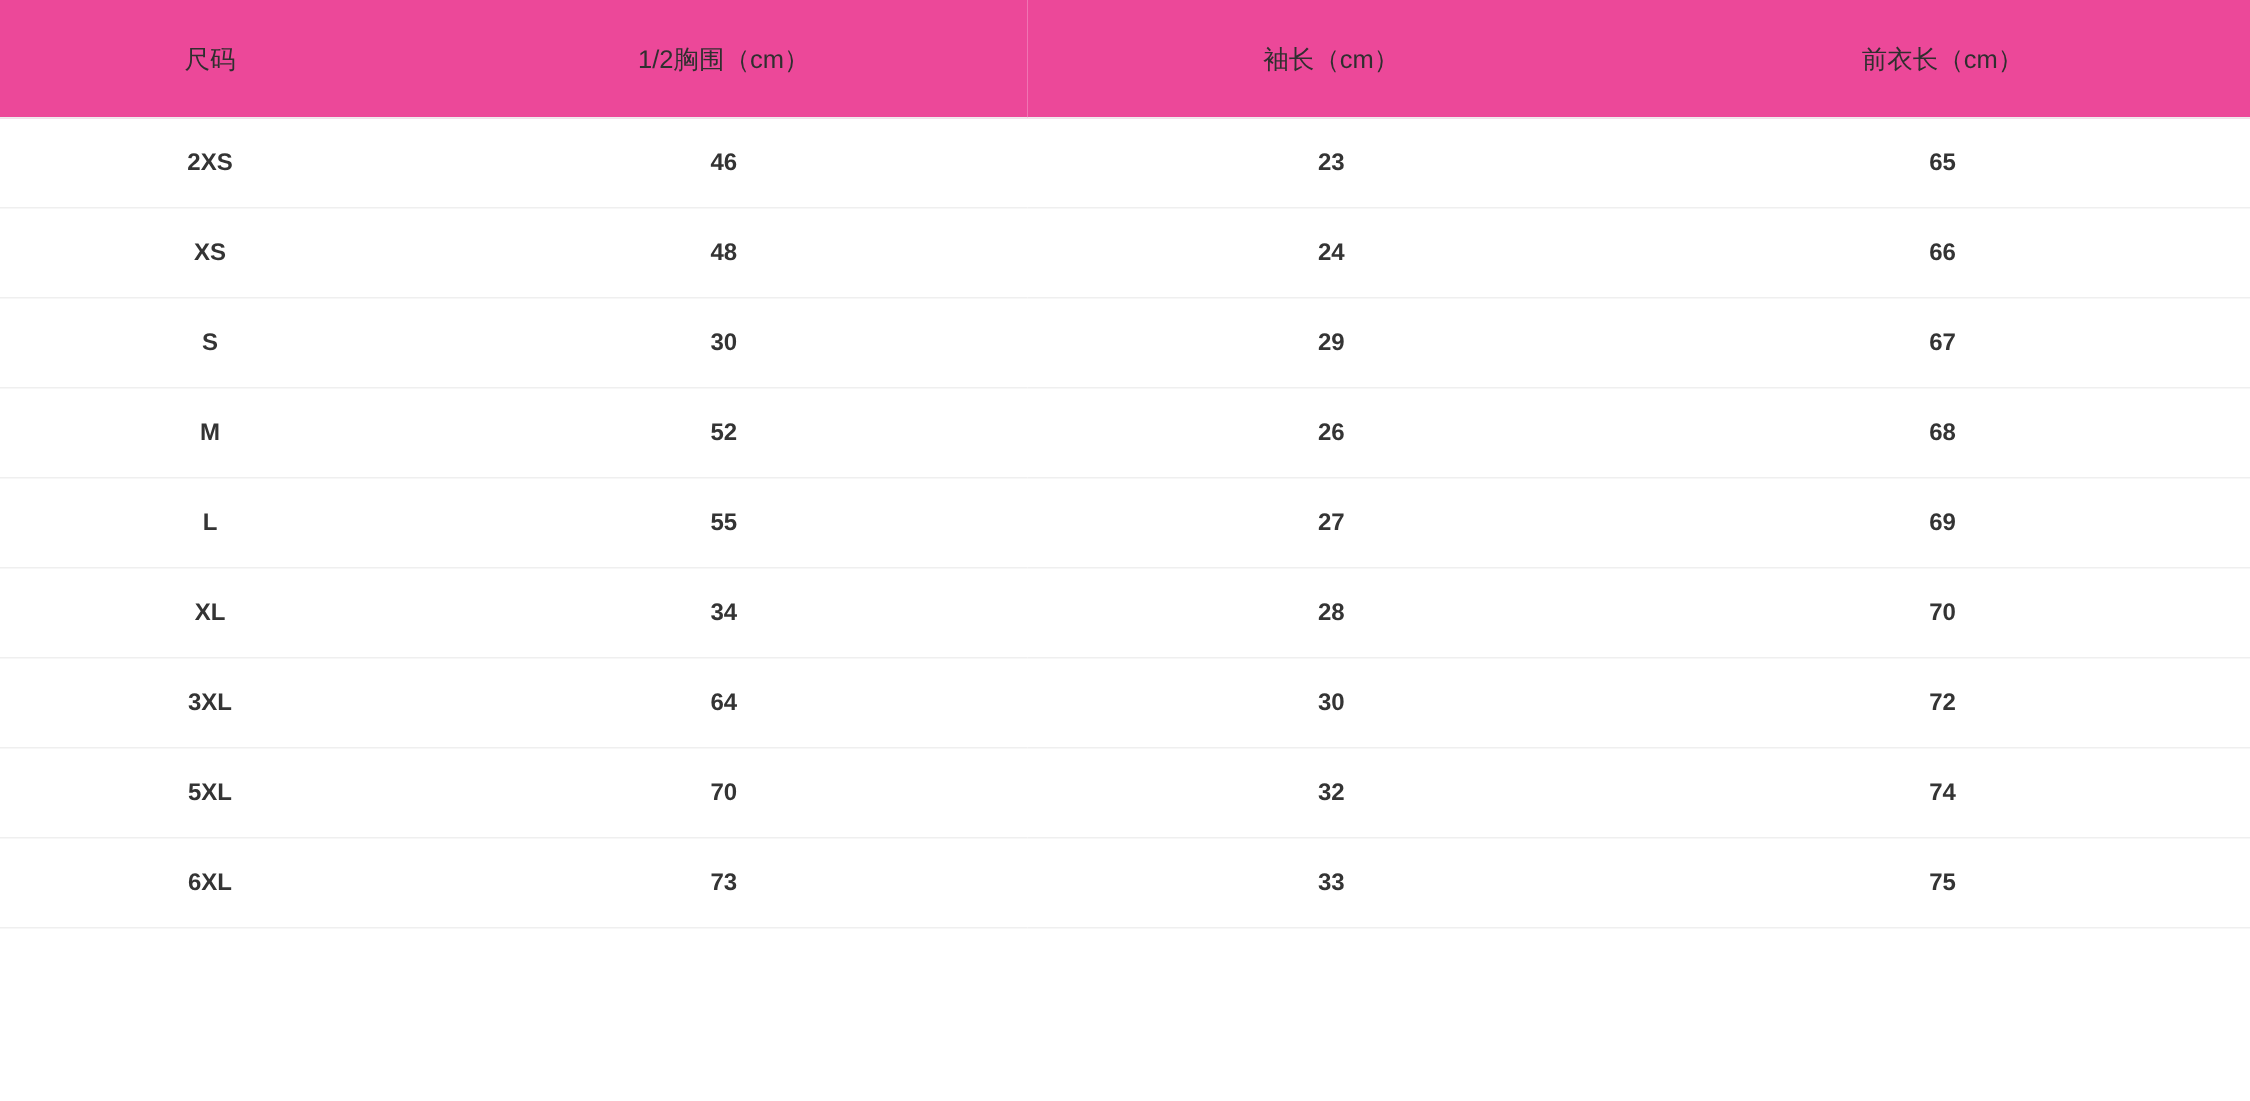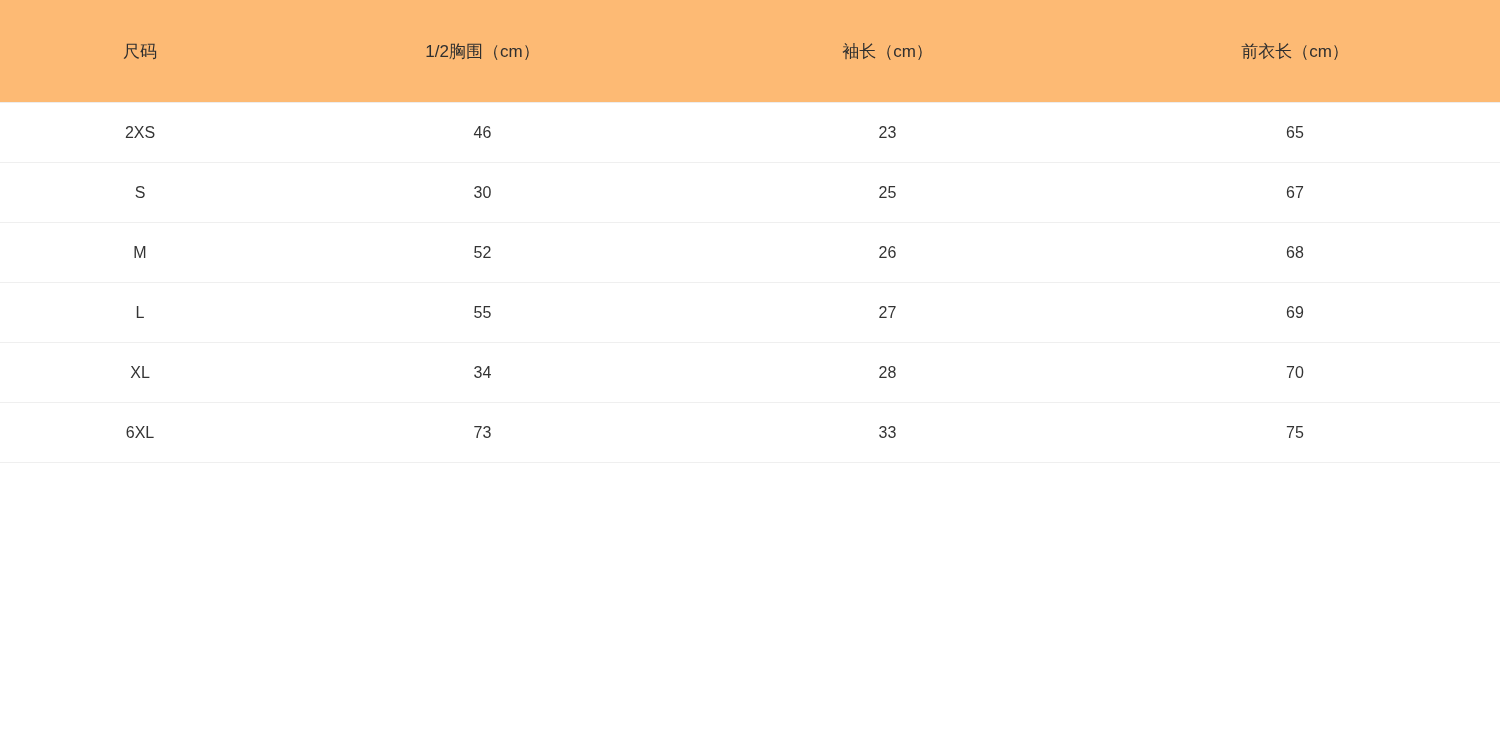--- a/index.html
+++ b/index.html
@@ -22,44 +22,44 @@
     background: #ffffff;
   }
 
   .size-chart col.c-size  { width: 280px; }
   .size-chart col.c-chest { width: 405px; }
   .size-chart col.c-sleeve{ width: 405px; }
   .size-chart col.c-front { width: 410px; }
 
   .size-chart thead th {
     height: 78px;
-    padding: 12px;
+    padding: 0;
     margin: 0;
     font-weight: 400;
     font-size: 17px;
     color: #2f2f2f;
-    background: #fdba74;
+    background: #ec4899;
     border-bottom: 1px solid #ededed;
     vertical-align: middle;
     line-height: 1;
   }
 
   
   .hdr-inner { display: block; }
   th.col-size   .hdr-inner { text-align: center; padding-right: 0px;  }
   th.col-chest  .hdr-inner { text-align: center; padding-right: 0px;  }
   th.col-sleeve .hdr-inner { text-align: center; padding-right: 0px;  }
   th.col-front  .hdr-inner { text-align: center; padding-right: 0px;  }
 
   .size-chart tbody td {
     height: 59px;
     padding: 0;
     margin: 0;
     font-size: 16px;
-    font-weight: 400;
+    font-weight: 700;
     color: #343434;
     text-align: center;
     vertical-align: middle;
     background: #ffffff;
     border-bottom: 1px solid #efefef;
     line-height: 1;
   }
 
   .size-chart tbody tr:last-child td {
     border-bottom: 1px solid #efefef;
@@ -95,23 +95,29 @@
     </tr>
   </thead>
   <tbody id="size-chart-body">
       <tr>
         <td class="cell-size">2XS</td>
         <td class="cell-num">46</td>
         <td class="cell-num">23</td>
         <td class="cell-num">65</td>
       </tr>
       <tr>
+        <td class="cell-size">XS</td>
+        <td class="cell-num">48</td>
+        <td class="cell-num">24</td>
+        <td class="cell-num">66</td>
+      </tr>
+      <tr>
         <td class="cell-size">S</td>
         <td class="cell-num">30</td>
-        <td class="cell-num">25</td>
+        <td class="cell-num">29</td>
         <td class="cell-num">67</td>
       </tr>
       <tr>
         <td class="cell-size">M</td>
         <td class="cell-num">52</td>
         <td class="cell-num">26</td>
         <td class="cell-num">68</td>
       </tr>
       <tr>
         <td class="cell-size">L</td>
@@ -119,19 +125,31 @@
         <td class="cell-num">27</td>
         <td class="cell-num">69</td>
       </tr>
       <tr>
         <td class="cell-size">XL</td>
         <td class="cell-num">34</td>
         <td class="cell-num">28</td>
         <td class="cell-num">70</td>
       </tr>
       <tr>
+        <td class="cell-size">3XL</td>
+        <td class="cell-num">64</td>
+        <td class="cell-num">30</td>
+        <td class="cell-num">72</td>
+      </tr>
+      <tr>
+        <td class="cell-size">5XL</td>
+        <td class="cell-num">70</td>
+        <td class="cell-num">32</td>
+        <td class="cell-num">74</td>
+      </tr>
+      <tr>
         <td class="cell-size">6XL</td>
         <td class="cell-num">73</td>
         <td class="cell-num">33</td>
         <td class="cell-num">75</td>
       </tr>
     </tbody>
 </table>
 
 </body></html>

